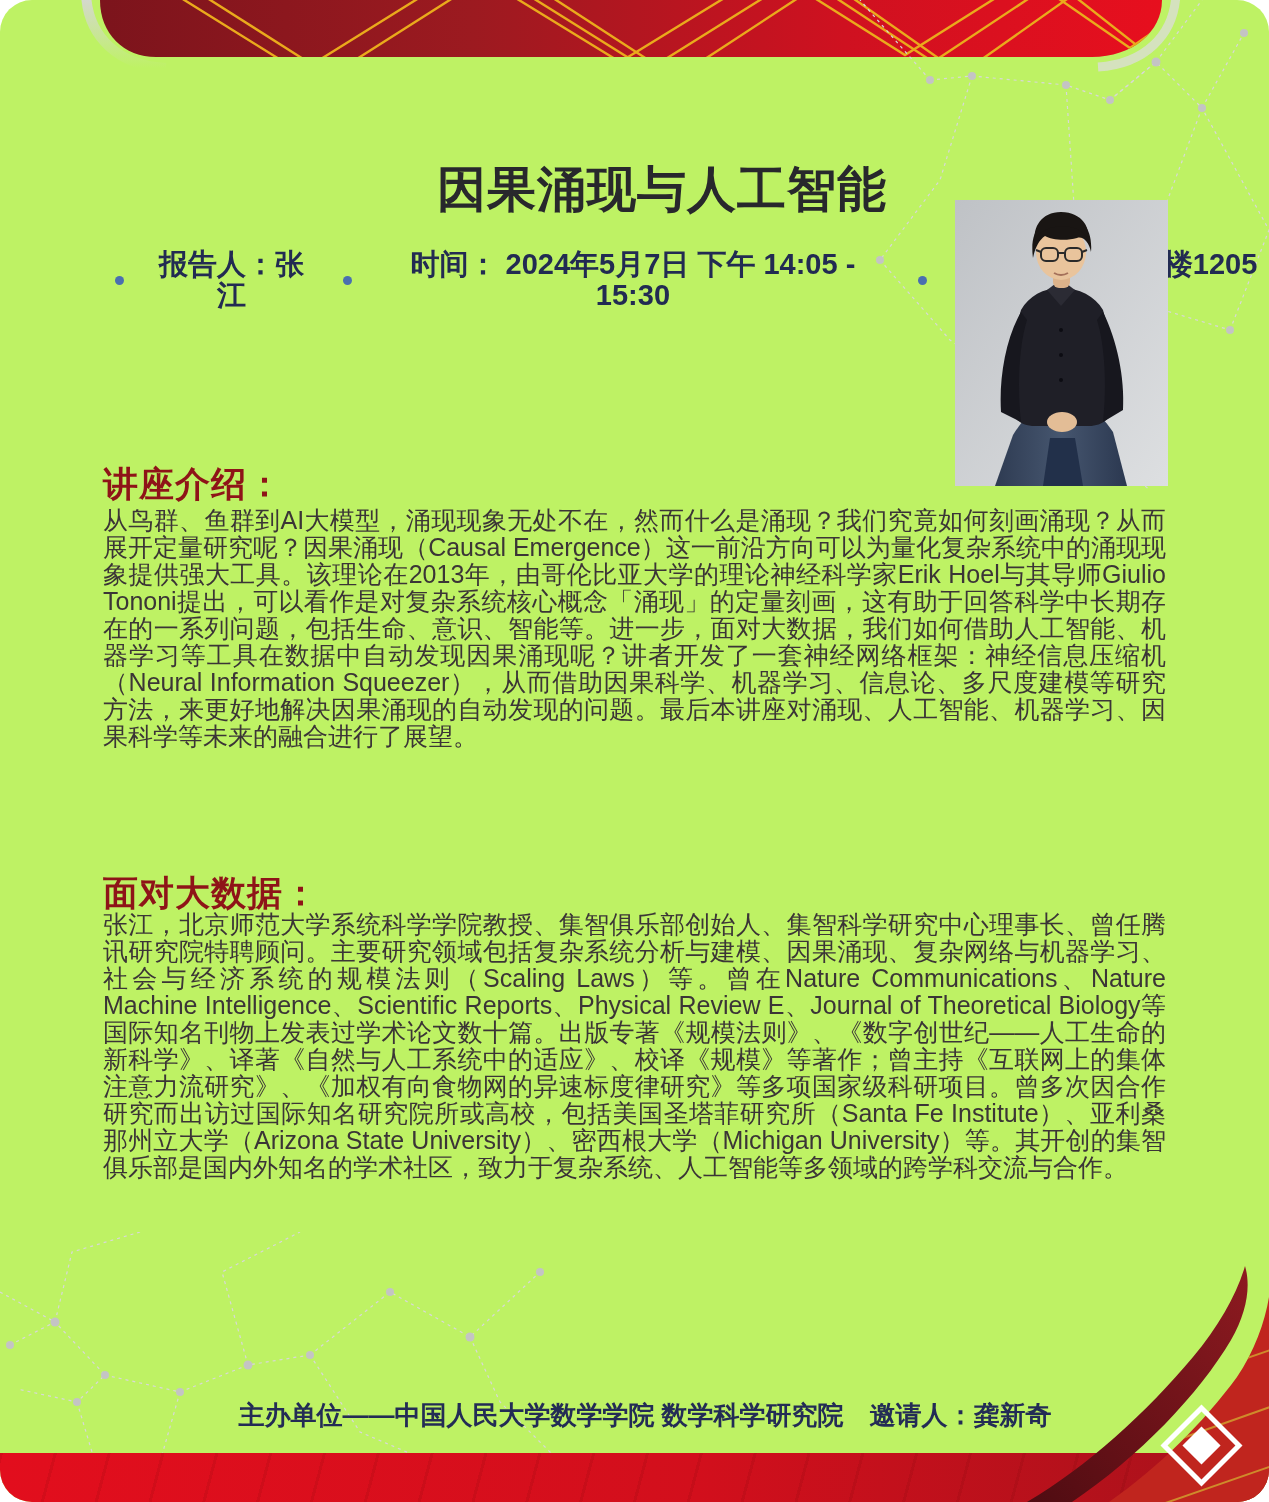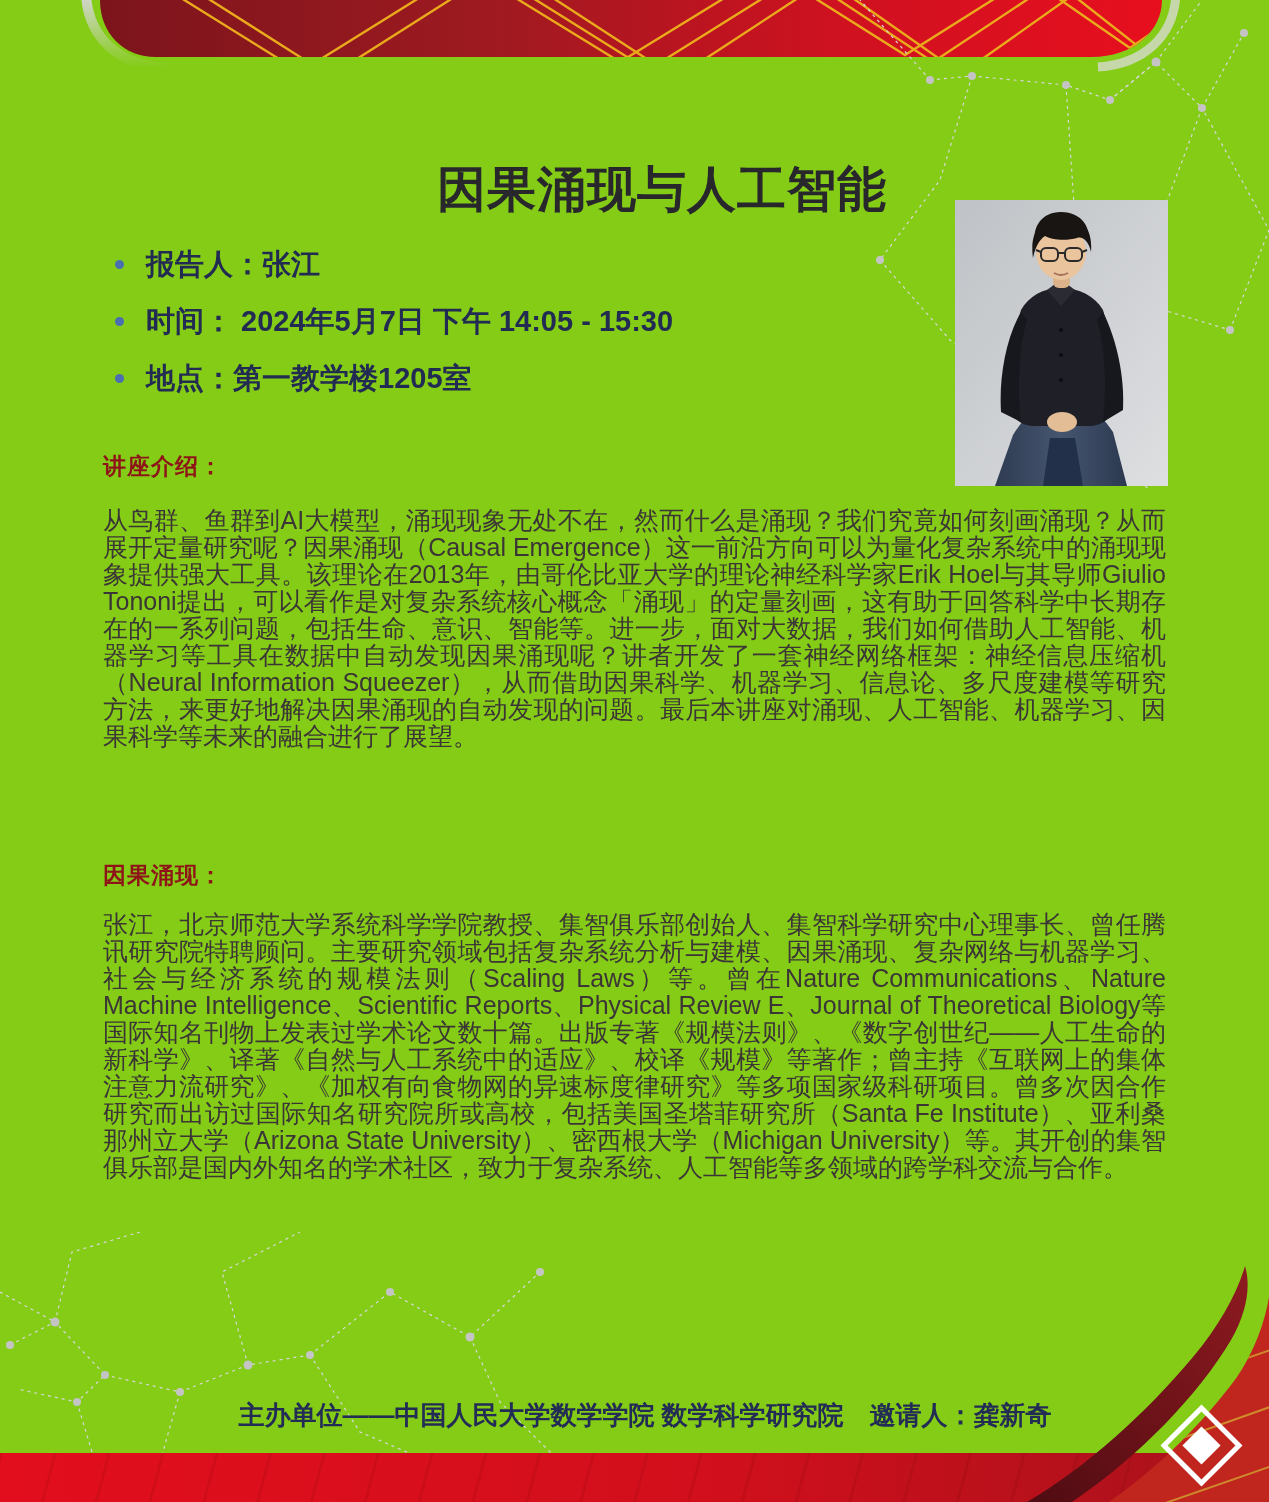--- a/index.html
+++ b/index.html
@@ -1,44 +1,44 @@
 <!DOCTYPE html>
 <html><head>
 <meta charset="utf-8">
 <style>
   html,body{margin:0;padding:0;}
   body{font-family:"Liberation Sans","DejaVu Sans",sans-serif;background:#ffffff;}
-  .page{position:relative;width:1269px;height:1502px;background:#84cc16;overflow:hidden;}
+  .page{position:relative;width:1269px;height:1502px;background:#bef264;overflow:hidden;border-radius:32px;}
 
   
   .top-band-svg{position:absolute;left:0;top:0;width:1269px;height:120px;pointer-events:none;}
   .net-svg{position:absolute;pointer-events:none;}
   .net-top-right{right:0;top:0;width:449px;height:500px;}
   .net-bottom-left{left:0;bottom:40px;width:620px;height:230px;}
   .bottom-band{position:absolute;left:0;bottom:0;width:1269px;height:49px;
     background:
       repeating-linear-gradient(105deg, rgba(90,0,0,.10) 0 3px, rgba(0,0,0,0) 3px 52px),
       linear-gradient(90deg,#e20e1d 0%,#d20f1c 55%,#a6121b 100%);}
   .corner-svg{position:absolute;right:0;bottom:0;width:300px;height:250px;pointer-events:none;}
 
   
   .title{position:absolute;left:55px;top:124px;width:1214px;text-align:center;
     font-size:49px;font-weight:700;color:#28282c;letter-spacing:1px;}
 
   
-  .meta{position:absolute;left:115px;top:249px;display:flex;flex-direction:column;gap:26px;
+  .meta{position:absolute;left:115px;top:249px;display:flex;flex-direction:row;gap:26px;
     list-style:none;margin:0;padding:0;text-align:center;}
   .meta li{display:flex;align-items:center;font-size:29px;font-weight:700;color:#222b52;line-height:31px;}
   .meta .dot{width:9px;height:9px;border-radius:50%;background:#4a6fb0;margin-right:22px;flex:0 0 auto;}
 
   
   .photo{position:absolute;left:955px;top:200px;width:213px;height:286px;}
 
   
-  .sec-heading{position:absolute;font-size:23px;font-weight:700;color:#8e1418;letter-spacing:1px;}
+  .sec-heading{position:absolute;font-size:35px;font-weight:700;color:#8e1418;letter-spacing:1px;}
   .h-intro{left:103px;top:432px;}
   .h-bio{left:103px;top:841px;}
   .body-text{position:absolute;left:103px;width:1063px;font-size:25px;line-height:27px;
     color:#3b3536;text-align:justify;text-justify:inter-ideograph;}
   .p-intro{top:482px;}
   .p-bio{top:886px;}
 
   
   .footer-line{position:absolute;left:30px;top:1398px;width:1230px;text-align:center;
     font-size:26px;font-weight:700;color:#232c55;}
@@ -196,21 +196,21 @@
       <rect x="110" y="48" width="17" height="13" rx="5"></rect>
       <path d="M 103 53 L 110 53 M 86 52 L 81 50 M 127 52 L 132 50"></path>
     </g>
 
     <path d="M 99 73 Q 106 77 113 73" stroke="#a4705a" stroke-width="2" fill="none"></path>
   </svg>
 
   <h2 class="sec-heading h-intro">讲座介绍：</h2>
   <p class="body-text p-intro">从鸟群、鱼群到AI大模型，涌现现象无处不在，然而什么是涌现？我们究竟如何刻画涌现？从而展开定量研究呢？因果涌现（Causal Emergence）这一前沿方向可以为量化复杂系统中的涌现现象提供强大工具。该理论在2013年，由哥伦比亚大学的理论神经科学家Erik Hoel与其导师Giulio Tononi提出，可以看作是对复杂系统核心概念「涌现」的定量刻画，这有助于回答科学中长期存在的一系列问题，包括生命、意识、智能等。进一步，面对大数据，我们如何借助人工智能、机器学习等工具在数据中自动发现因果涌现呢？讲者开发了一套神经网络框架：神经信息压缩机（Neural Information Squeezer），从而借助因果科学、机器学习、信息论、多尺度建模等研究方法，来更好地解决因果涌现的自动发现的问题。最后本讲座对涌现、人工智能、机器学习、因果科学等未来的融合进行了展望。</p>
 
-  <h2 class="sec-heading h-bio">因果涌现：</h2>
+  <h2 class="sec-heading h-bio">面对大数据：</h2>
   <p class="body-text p-bio">张江，北京师范大学系统科学学院教授、集智俱乐部创始人、集智科学研究中心理事长、曾任腾讯研究院特聘顾问。主要研究领域包括复杂系统分析与建模、因果涌现、复杂网络与机器学习、社会与经济系统的规模法则（Scaling Laws）等。曾在Nature Communications、Nature Machine Intelligence、Scientific Reports、Physical Review E、Journal of Theoretical Biology等国际知名刊物上发表过学术论文数十篇。出版专著《规模法则》、《数字创世纪——人工生命的新科学》、译著《自然与人工系统中的适应》、校译《规模》等著作；曾主持《互联网上的集体注意力流研究》、《加权有向食物网的异速标度律研究》等多项国家级科研项目。曾多次因合作研究而出访过国际知名研究院所或高校，包括美国圣塔菲研究所（Santa Fe Institute）、亚利桑那州立大学（Arizona State University）、密西根大学（Michigan University）等。其开创的集智俱乐部是国内外知名的学术社区，致力于复杂系统、人工智能等多领域的跨学科交流与合作。</p>
 
   <div class="footer-line">主办单位——中国人民大学数学学院 数学科学研究院　邀请人：龚新奇</div>
 
   <div class="bottom-band"></div>
 
   <svg class="corner-svg" viewBox="0 0 300 250">
     <defs>
       <linearGradient id="swoosh" x1="0" y1="1" x2="1" y2="0">
         <stop offset="0" stop-color="#4f0c12"></stop>

